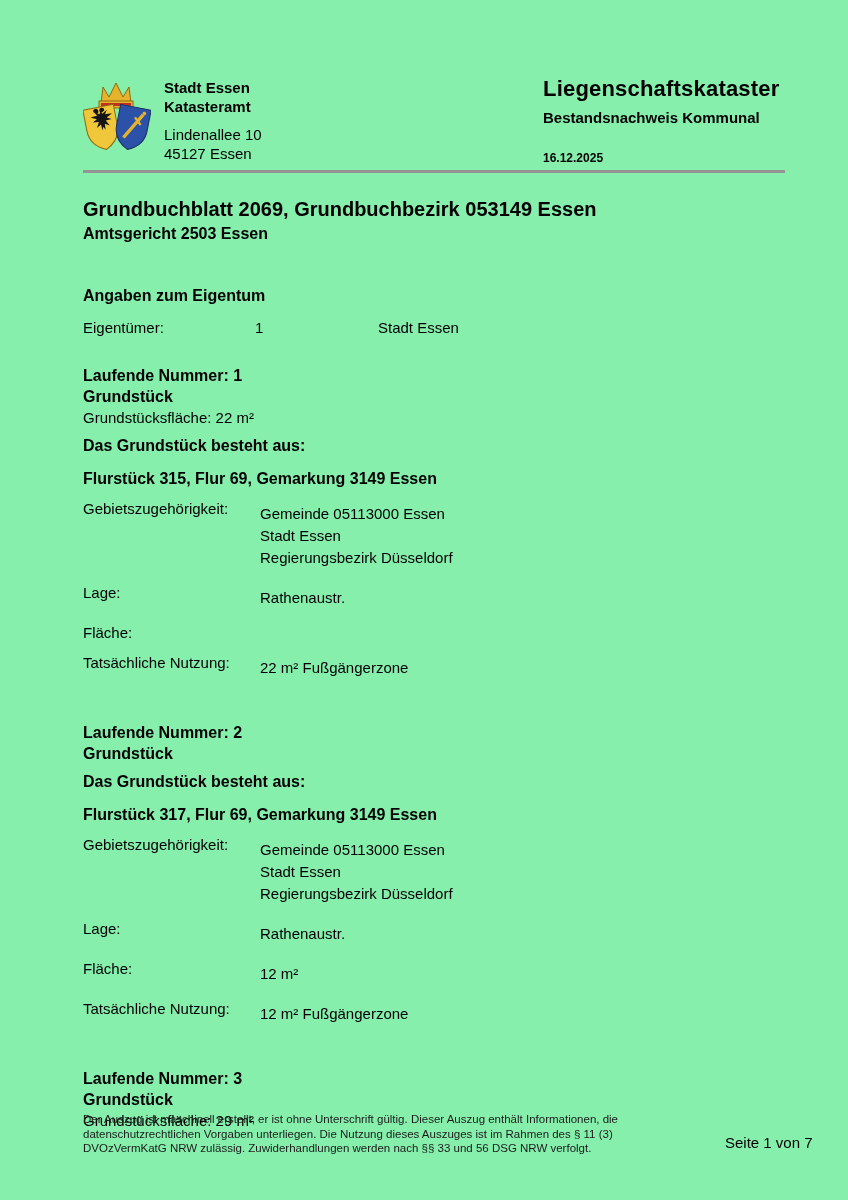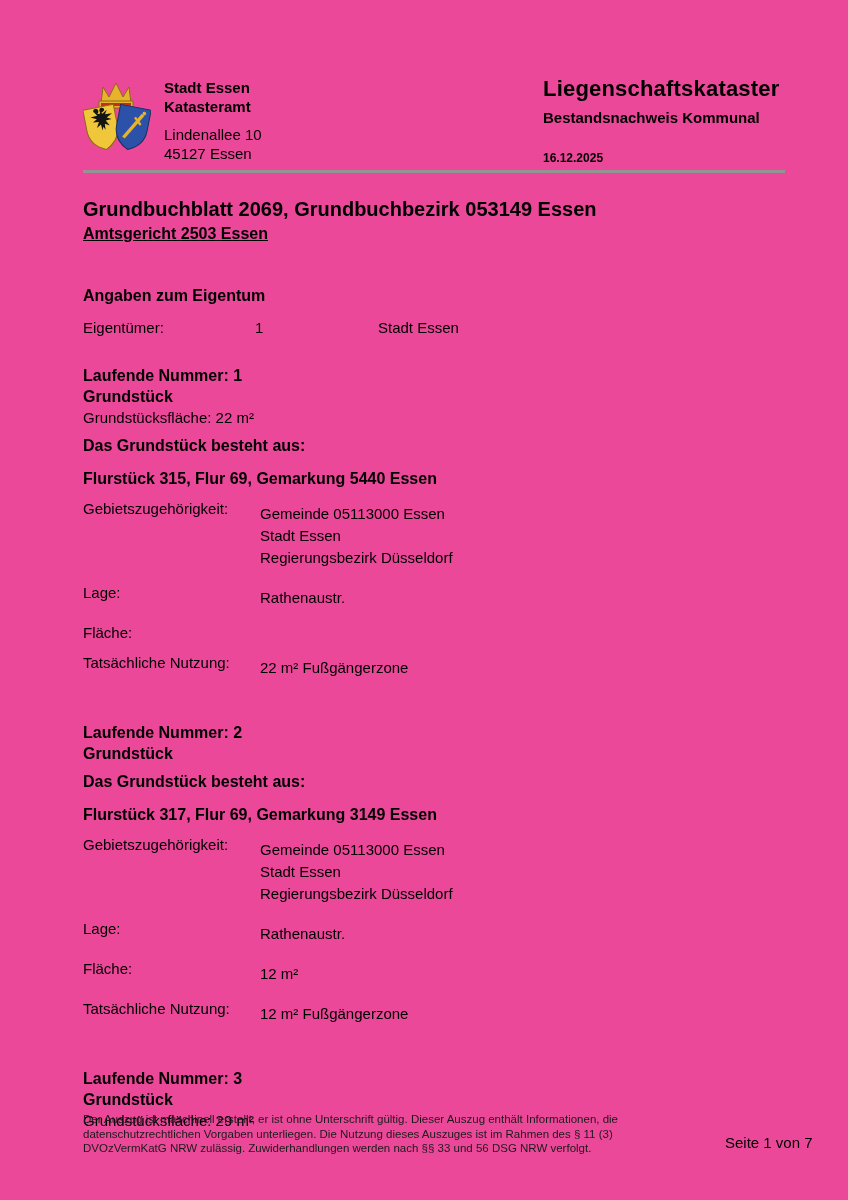--- a/index.html
+++ b/index.html
@@ -4,39 +4,39 @@
 <style>
   * { margin: 0; padding: 0; box-sizing: border-box; }
   html, body { background: #ffffff; }
   body {
     width: 848px; height: 1200px;
     font-family: "Liberation Sans", "DejaVu Sans", sans-serif;
     color: #000;
     position: relative;
     overflow: hidden;
   }
-  .page { position: relative; width: 848px; height: 1200px; background: #ec4899; }
+  .page { position: relative; width: 848px; height: 1200px; background: #86efac; }
   .content { padding: 70px 63px 0 83px; }
 
   
   .header { display: flex; justify-content: space-between; align-items: flex-start; }
   .header-left { display: flex; gap: 13px; }
   .crest { margin-top: 10px; flex: 0 0 auto; }
   .issuer { font-size: 15px; line-height: 19px; padding-top: 8px; }
   .issuer .org { font-weight: bold; }
   .issuer .addr { margin-top: 9px; }
   .header-right { width: 242px; padding-top: 6px; }
   .doc-main-title { font-size: 22px; line-height: 26px; font-weight: bold; letter-spacing: 0.2px; }
   .doc-sub-title { font-size: 15px; font-weight: bold; margin-top: 7px; }
   .doc-date { font-size: 12px; font-weight: bold; margin-top: 25px; }
   .header-rule { height: 3px; background: #949494; margin-top: 5px; }
 
   
   .gb-title { font-size: 20px; line-height: 24px; font-weight: bold; margin-top: 24px; }
-  .gb-subtitle { font-size: 16px; line-height: 21px; font-weight: bold; margin-top: 2px; text-decoration: underline; }
+  .gb-subtitle { font-size: 16px; line-height: 21px; font-weight: bold; margin-top: 2px; }
 
   .section-eigentum { margin-top: 41px; }
   .section-heading { font-size: 16px; line-height: 21px; font-weight: bold; }
   .owner-row { display: grid; grid-template-columns: 172px 123px auto; margin-top: 11px; font-size: 15px; line-height: 21px; }
 
   .parcel { margin-top: 41px; }
   .parcel.first { margin-top: 27px; }
   .parcel-heading, .parcel-subheading { font-size: 16px; line-height: 21px; font-weight: bold; }
   .parcel-area { font-size: 15px; line-height: 21px; }
   .consists-heading { font-size: 16px; line-height: 21px; font-weight: bold; margin-top: 7px; }
@@ -114,21 +114,21 @@
         <div>1</div>
         <div>Stadt Essen</div>
       </div>
     </div>
 
     <div class="parcel first">
       <div class="parcel-heading">Laufende Nummer: 1</div>
       <div class="parcel-subheading">Grundstück</div>
       <div class="parcel-area">Grundstücksfläche: 22 m²</div>
       <div class="consists-heading">Das Grundstück besteht aus:</div>
-      <div class="flurstueck-heading">Flurstück 315, Flur 69, Gemarkung 5440 Essen</div>
+      <div class="flurstueck-heading">Flurstück 315, Flur 69, Gemarkung 3149 Essen</div>
       <div class="details">
         <div class="detail-row">
           <div>Gebietszugehörigkeit:</div>
           <div class="detail-values">
             <div>Gemeinde 05113000 Essen</div>
             <div>Stadt Essen</div>
             <div>Regierungsbezirk Düsseldorf</div>
           </div>
         </div>
         <div class="detail-row">

